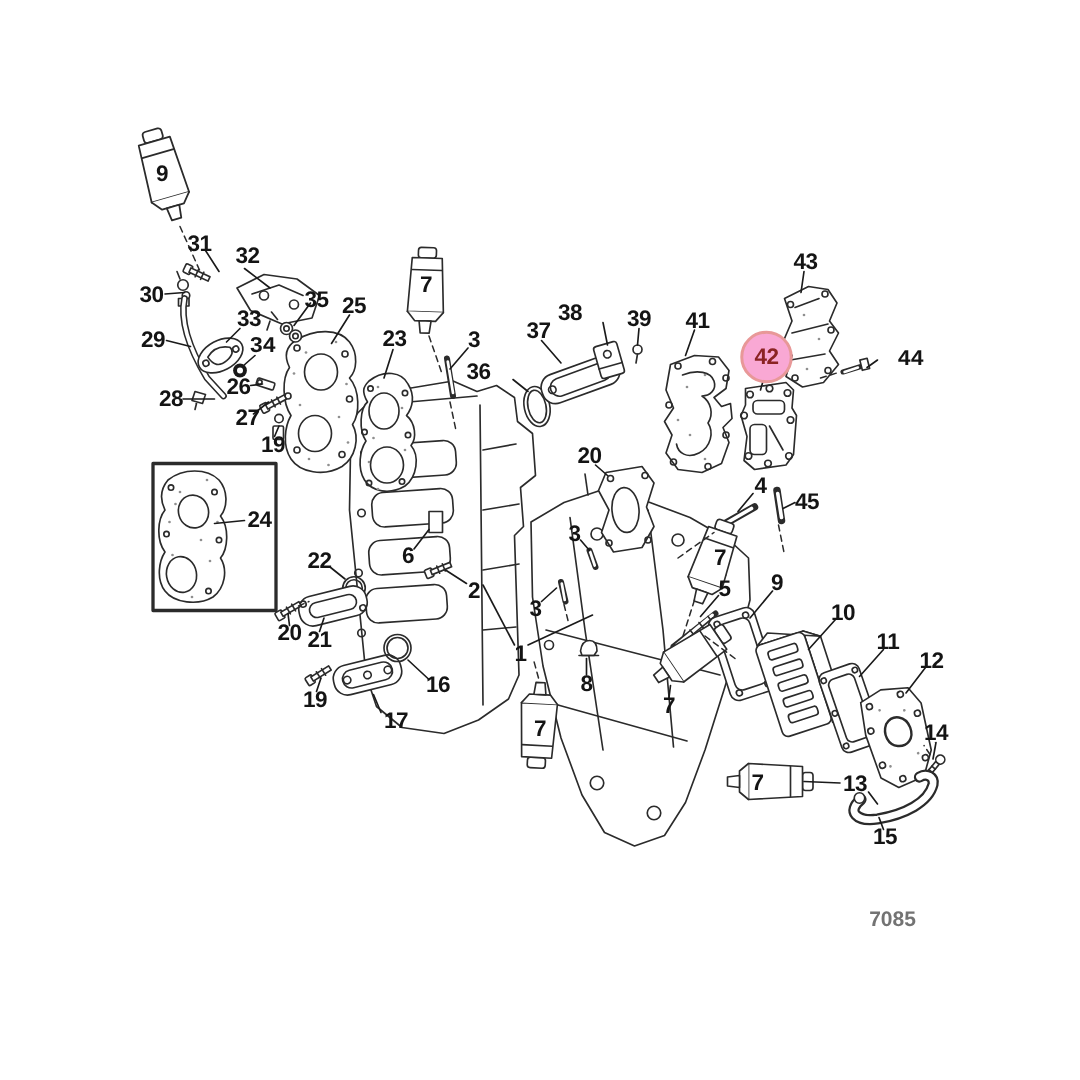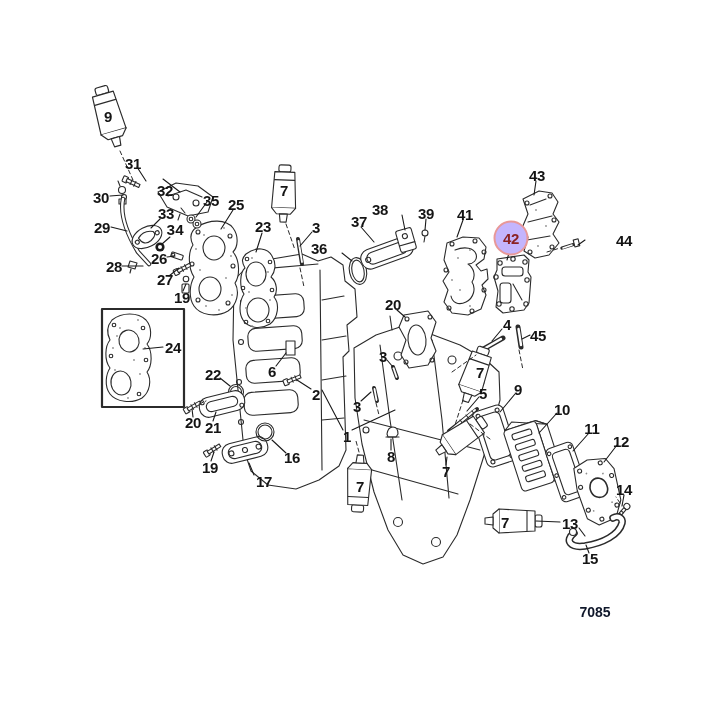--- a/index.html
+++ b/index.html
@@ -4,21 +4,21 @@
 <style>
   html,body{margin:0;padding:0;background:#fff;}
   .stage{position:relative;width:720px;height:720px;background:#ffffff;overflow:hidden;
          font-family:"Liberation Sans",sans-serif;}
   .stage svg{position:absolute;left:0;top:0;}
   .plabel{position:absolute;transform:translate(-50%,-50%);font-weight:bold;font-size:15px;
           color:#141414;letter-spacing:-0.3px;white-space:nowrap;line-height:1;z-index:5;}
   .plabel.hot{width:35px;height:35px;border-radius:50%;display:flex;align-items:center;
               justify-content:center;z-index:6;box-sizing:border-box;}
   .drawing-number{position:absolute;left:570px;top:604px;width:50px;text-align:center;
-                  font-weight:bold;font-size:14px;color:#0f172a;z-index:5;}
+                  font-weight:bold;font-size:14px;color:#737373;z-index:5;}
 </style>
 </head>
 <body>
 
 <div class="stage">
 
 <svg width="720" height="720" viewBox="0 0 720 720">
 <defs>
   <g id="tube">
     <rect x="-6" y="-31" width="12" height="7" rx="2"></rect>
@@ -464,42 +464,42 @@
     <line x1="470" y1="424" x2="490" y2="439"></line>
     <line x1="376" y1="403" x2="379" y2="415"></line>
     <line x1="452" y1="372" x2="476" y2="355"></line>
   </g>
 </g>
 </svg>
 
 <div id="labels">
       <div class="plabel" style="left: 108px; top: 116px;">9</div>
       <div class="plabel" style="left: 133px; top: 163px;">31</div>
-      <div class="plabel" style="left: 165px; top: 171px; margin-top: 19px;">32</div>
+      <div class="plabel" style="left: 165px; top: 171px;">32</div>
       <div class="plabel" style="left: 101px; top: 197px;">30</div>
       <div class="plabel" style="left: 102px; top: 227px;">29</div>
       <div class="plabel" style="left: 166px; top: 213px;">33</div>
       <div class="plabel" style="left: 175px; top: 231px; font-family: Liberation Mono, monospace;">34</div>
       <div class="plabel" style="left: 159px; top: 258px;">26</div>
       <div class="plabel" style="left: 114px; top: 266px;">28</div>
       <div class="plabel" style="left: 165px; top: 279px;">27</div>
       <div class="plabel" style="left: 182px; top: 297px;">19</div>
       <div class="plabel" style="left: 211px; top: 200px;">35</div>
       <div class="plabel" style="left: 236px; top: 204px;">25</div>
       <div class="plabel" style="left: 284px; top: 190px;">7</div>
       <div class="plabel" style="left: 263px; top: 226px;">23</div>
       <div class="plabel" style="left: 316px; top: 227px;">3</div>
       <div class="plabel" style="left: 319px; top: 248px; text-align: center;">36</div>
       <div class="plabel" style="left: 359px; top: 221px;">37</div>
       <div class="plabel" style="left: 380px; top: 209px;">38</div>
       <div class="plabel" style="left: 426px; top: 213px;">39</div>
       <div class="plabel" style="left: 465px; top: 214px;">41</div>
-      <div class="plabel hot" style="left: 511px; top: 238px; background: #c4b5fd; border: 2.5px solid rgb(232, 152, 152); color: rgb(139, 35, 35);">42</div>
+      <div class="plabel hot" style="left: 511px; top: 238px; background: #f9a8d4; border: 2.5px solid rgb(232, 152, 152); color: rgb(139, 35, 35);">42</div>
       <div class="plabel" style="left: 537px; top: 175px;">43</div>
-      <div class="plabel" style="left: 624px; top: 240px;">44</div>
+      <div class="plabel" style="left: 607px; top: 240px; font-family: Liberation Mono, monospace;">44</div>
       <div class="plabel" style="left: 507px; top: 324px;">4</div>
       <div class="plabel" style="left: 538px; top: 335px;">45</div>
       <div class="plabel" style="left: 393px; top: 304px;">20</div>
       <div class="plabel" style="left: 173px; top: 347px;">24</div>
       <div class="plabel" style="left: 213px; top: 374px;">22</div>
       <div class="plabel" style="left: 272px; top: 371px;">6</div>
       <div class="plabel" style="left: 316px; top: 394px;">2</div>
       <div class="plabel" style="left: 383px; top: 356px;">3</div>
       <div class="plabel" style="left: 357px; top: 406px;">3</div>
       <div class="plabel" style="left: 193px; top: 422px; text-align: right;">20</div>

